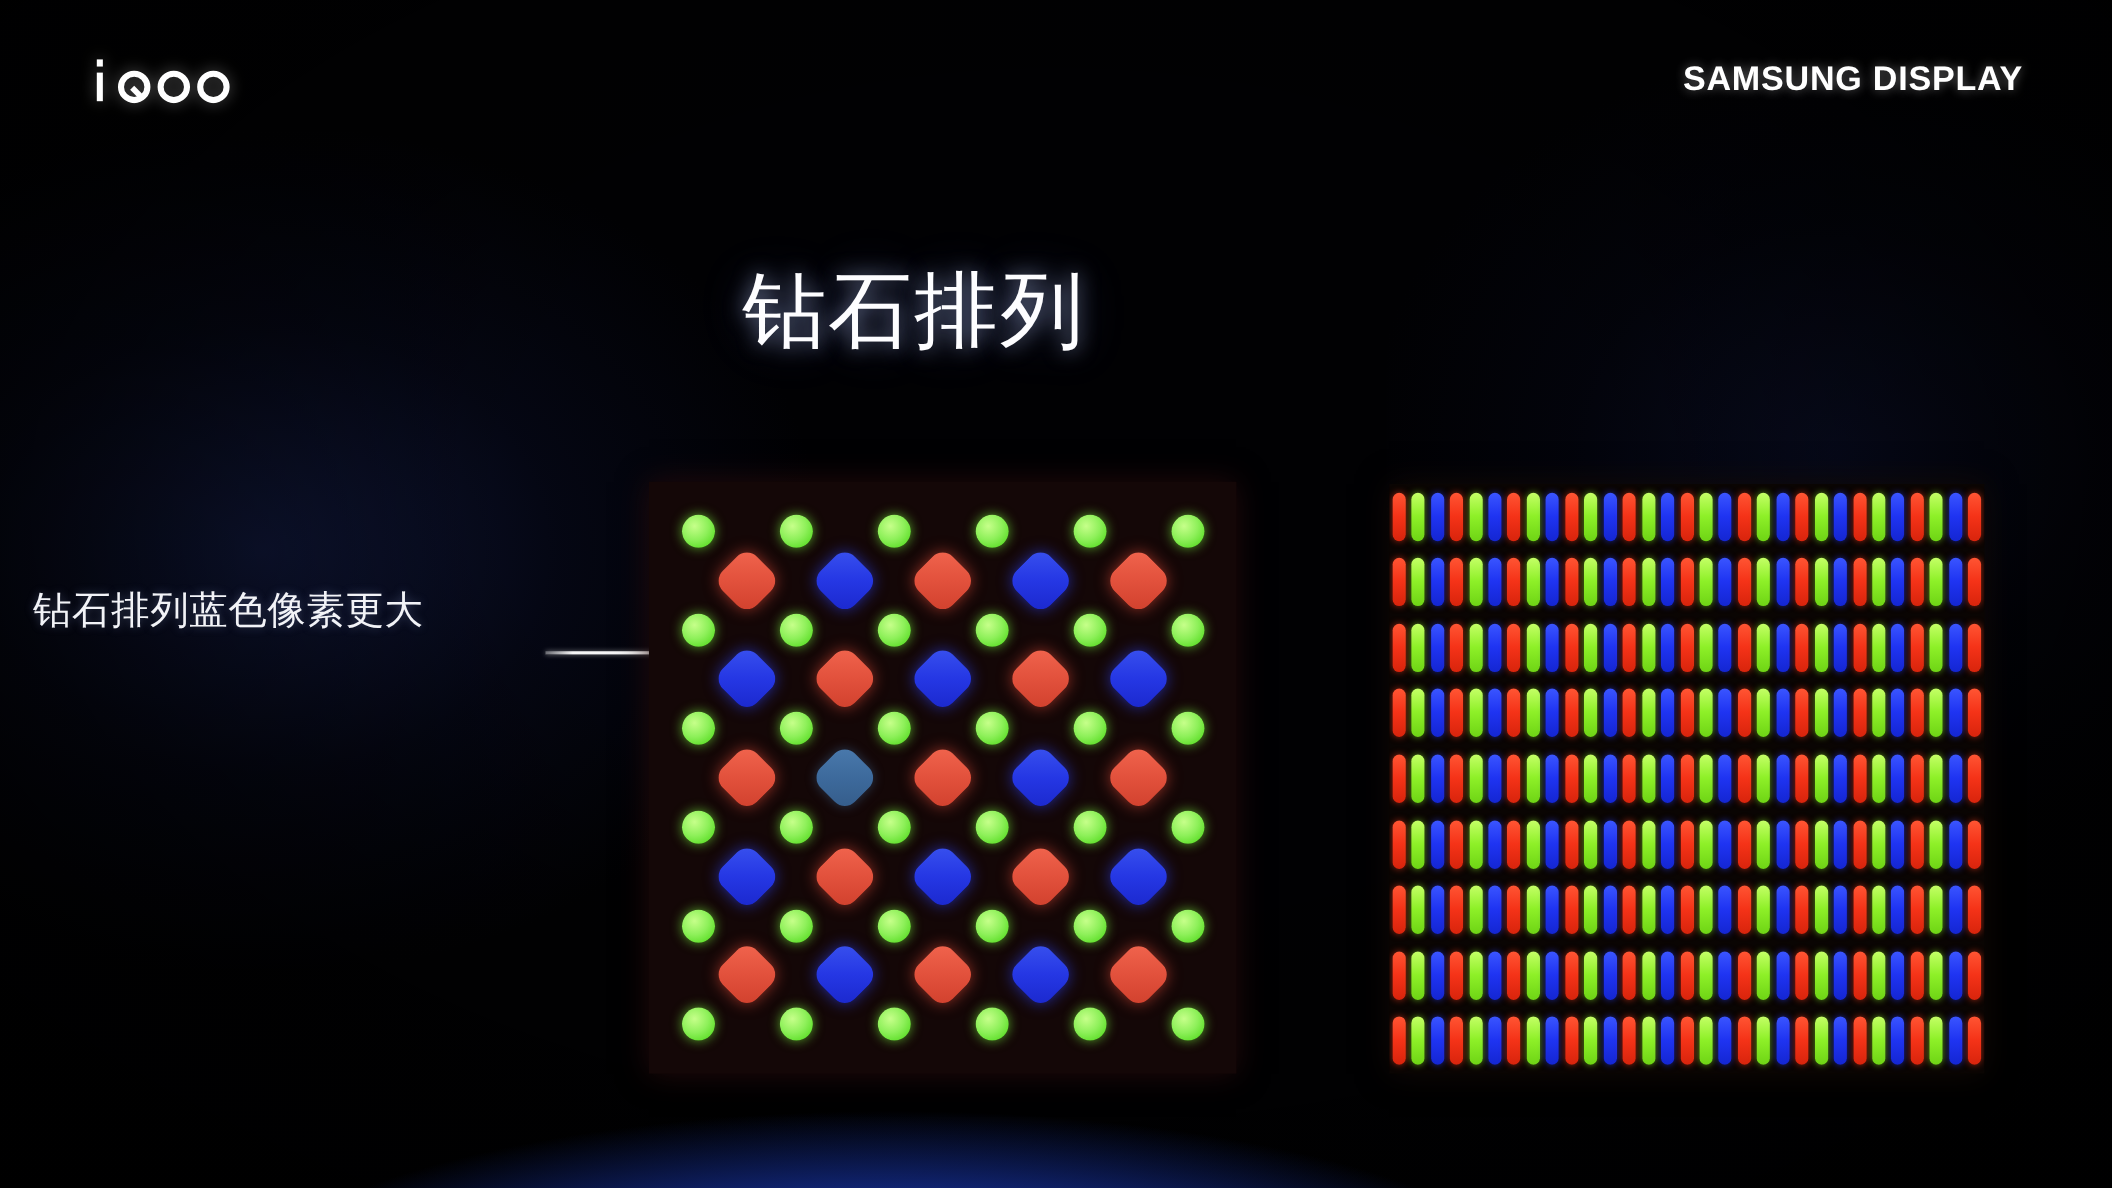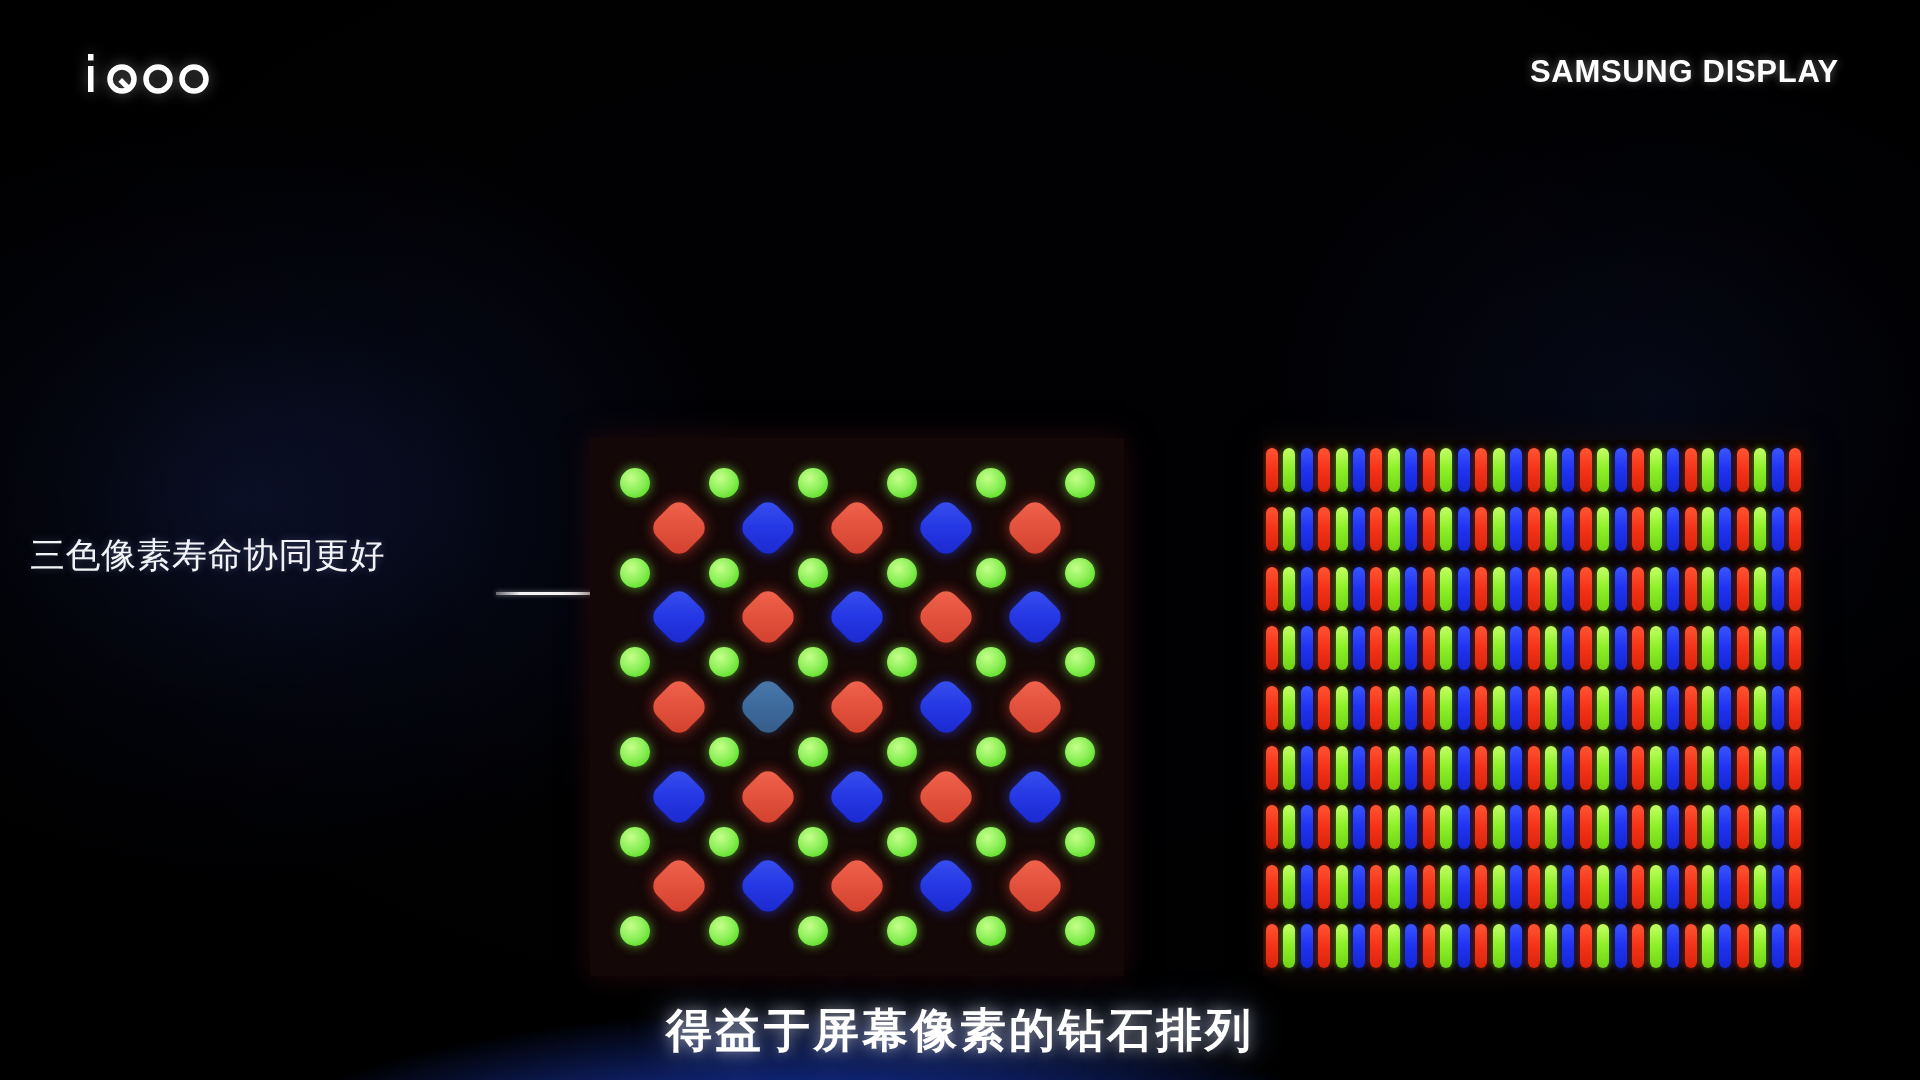--- a/index.html
+++ b/index.html
@@ -249,24 +249,25 @@
       <rect x="2" y="2" width="5.5" height="6.5" fill="#ffffff"></rect>
       <circle cx="36" cy="27" r="12" fill="none" stroke="#ffffff" stroke-width="5.5"></circle>
       <rect x="36" y="26" width="14" height="5.2" fill="#ffffff" transform="rotate(45 36 26)"></rect>
       <circle cx="72" cy="27" r="12" fill="none" stroke="#ffffff" stroke-width="5.5"></circle>
       <circle cx="108" cy="27" r="12" fill="none" stroke="#ffffff" stroke-width="5.5"></circle>
     </svg>
   </div>
 
   <div class="samsung-logo">SAMSUNG DISPLAY</div>
 
+  <div class="title" id="title-diamond">钻石排列</div>
 
 
   <div class="annotation" id="annotation-block">
-      <div>三色像素寿命协同更好</div>
+      <div>钻石排列蓝色像素更大</div>
     </div>
 
   <div class="leader-line"></div>
 
   <div class="panel" id="diamond-panel">
       <div class="g-dot" style="width: 30px; height: 30px; left: 44.5px; top: 44.8333px;"></div>
       <div class="g-dot" style="width: 30px; height: 30px; left: 133.5px; top: 44.8333px;"></div>
       <div class="g-dot" style="width: 30px; height: 30px; left: 222.5px; top: 44.8333px;"></div>
       <div class="g-dot" style="width: 30px; height: 30px; left: 311.5px; top: 44.8333px;"></div>
       <div class="g-dot" style="width: 30px; height: 30px; left: 400.5px; top: 44.8333px;"></div>
@@ -603,15 +604,14 @@
       <div class="stripe b" style="width: 12px; height: 44px; left: 404.113px; top: 484.222px;"></div>
       <div class="stripe r" style="width: 12px; height: 44px; left: 421.565px; top: 484.222px;"></div>
       <div class="stripe g" style="width: 12px; height: 44px; left: 439.016px; top: 484.222px;"></div>
       <div class="stripe b" style="width: 12px; height: 44px; left: 456.468px; top: 484.222px;"></div>
       <div class="stripe r" style="width: 12px; height: 44px; left: 473.919px; top: 484.222px;"></div>
       <div class="stripe g" style="width: 12px; height: 44px; left: 491.371px; top: 484.222px;"></div>
       <div class="stripe b" style="width: 12px; height: 44px; left: 508.823px; top: 484.222px;"></div>
       <div class="stripe r" style="width: 12px; height: 44px; left: 526.274px; top: 484.222px;"></div>
     </div>
 
-  <div class="caption">得益于屏幕像素的钻石排列</div>
 
 </div>
 
 </body></html>

